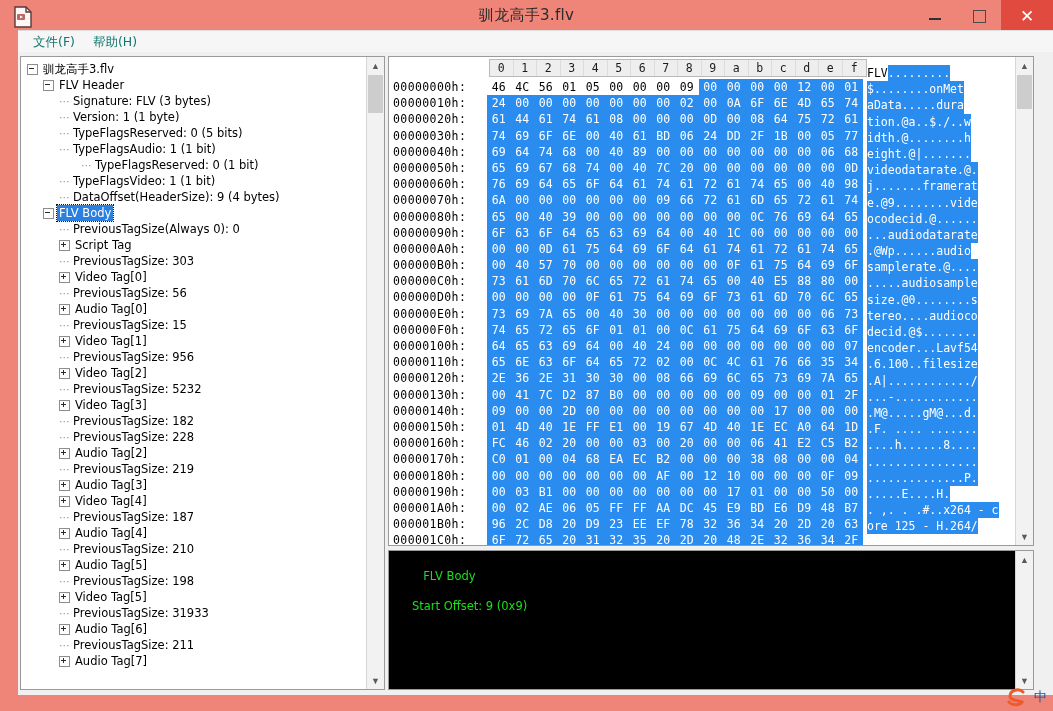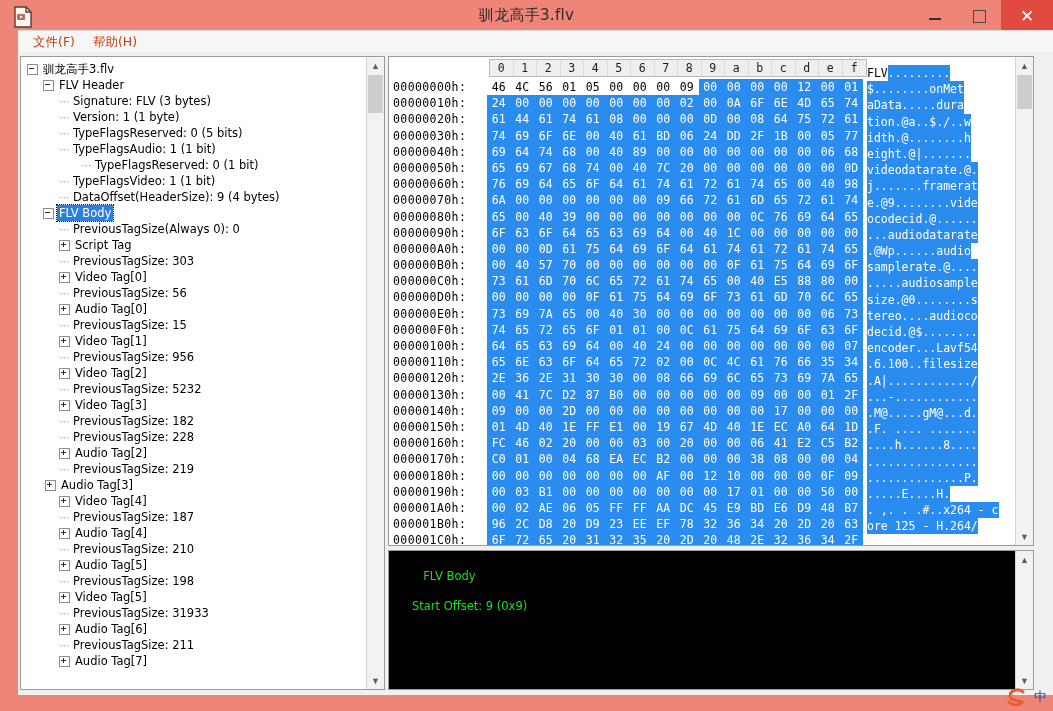--- a/index.html
+++ b/index.html
@@ -24,21 +24,21 @@
   .wbtn{width:44px;height:32px;display:flex;align-items:center;justify-content:center;
         color:#303030;font-size:15px;line-height:1;cursor:default;}
   .wbtn.close{background:#e04a3f;color:#ffffff;width:52px;font-size:17px;}
   .wbtn .minglyph{display:block;width:12px;height:2px;background:#303030;margin-top:6px;}
   .wbtn .maxglyph{display:block;width:11px;height:11px;border:1px solid #4a4a4a;}
 
   
   .menubar{position:absolute;left:18px;top:30px;width:1035px;height:22px;background:#f6f6f6;
            border-top:1px solid #dedede;}
   .menu-inner{display:flex;align-items:center;height:22px;padding-left:6px;}
-  .menu-item{font-size:12.5px;color:#c2410c;padding:2px 9px;cursor:default;
+  .menu-item{font-size:12.5px;color:#0f766e;padding:2px 9px;cursor:default;
              font-family:"DejaVu Sans","Liberation Sans",sans-serif;}
 
   
   .client{position:absolute;left:18px;top:52px;width:1035px;height:643px;background:#f0f0f0;}
 
   
   .treepanel{position:absolute;left:2px;top:4px;width:365px;height:634px;background:#ffffff;
              border:1px solid #9a9a9a;box-sizing:border-box;overflow:hidden;}
   .tree{position:absolute;left:0;top:0;width:347px;height:632px;overflow:hidden;padding-top:4px;box-sizing:border-box;}
   .tnode{position:relative;height:16px;line-height:16px;font-size:11.5px;color:#000;
@@ -151,21 +151,21 @@
           <div class="tnode" style="padding-left: 38px;"><span class="dashlead">···</span><span class="lbl">PreviousTagSize: 15</span></div>
           <div class="tnode" style="padding-left: 38px;"><span class="exp plus"></span><span class="lbl">Video Tag[1]</span></div>
           <div class="tnode" style="padding-left: 38px;"><span class="dashlead">···</span><span class="lbl">PreviousTagSize: 956</span></div>
           <div class="tnode" style="padding-left: 38px;"><span class="exp plus"></span><span class="lbl">Video Tag[2]</span></div>
           <div class="tnode" style="padding-left: 38px;"><span class="dashlead">···</span><span class="lbl">PreviousTagSize: 5232</span></div>
           <div class="tnode" style="padding-left: 38px;"><span class="exp plus"></span><span class="lbl">Video Tag[3]</span></div>
           <div class="tnode" style="padding-left: 38px;"><span class="dashlead">···</span><span class="lbl">PreviousTagSize: 182</span></div>
           <div class="tnode" style="padding-left: 38px;"><span class="dashlead">···</span><span class="lbl">PreviousTagSize: 228</span></div>
           <div class="tnode" style="padding-left: 38px;"><span class="exp plus"></span><span class="lbl">Audio Tag[2]</span></div>
           <div class="tnode" style="padding-left: 38px;"><span class="dashlead">···</span><span class="lbl">PreviousTagSize: 219</span></div>
-          <div class="tnode" style="padding-left: 24px;"><span class="exp plus"></span><span class="lbl">Audio Tag[3]</span></div>
+          <div class="tnode" style="padding-left: 38px;"><span class="exp plus"></span><span class="lbl">Audio Tag[3]</span></div>
           <div class="tnode" style="padding-left: 38px;"><span class="exp plus"></span><span class="lbl">Video Tag[4]</span></div>
           <div class="tnode" style="padding-left: 38px;"><span class="dashlead">···</span><span class="lbl">PreviousTagSize: 187</span></div>
           <div class="tnode" style="padding-left: 38px;"><span class="exp plus"></span><span class="lbl">Audio Tag[4]</span></div>
           <div class="tnode" style="padding-left: 38px;"><span class="dashlead">···</span><span class="lbl">PreviousTagSize: 210</span></div>
           <div class="tnode" style="padding-left: 38px;"><span class="exp plus"></span><span class="lbl">Audio Tag[5]</span></div>
           <div class="tnode" style="padding-left: 38px;"><span class="dashlead">···</span><span class="lbl">PreviousTagSize: 198</span></div>
           <div class="tnode" style="padding-left: 38px;"><span class="exp plus"></span><span class="lbl">Video Tag[5]</span></div>
           <div class="tnode" style="padding-left: 38px;"><span class="dashlead">···</span><span class="lbl">PreviousTagSize: 31933</span></div>
           <div class="tnode" style="padding-left: 38px;"><span class="exp plus"></span><span class="lbl">Audio Tag[6]</span></div>
           <div class="tnode" style="padding-left: 38px;"><span class="dashlead">···</span><span class="lbl">PreviousTagSize: 211</span></div>

